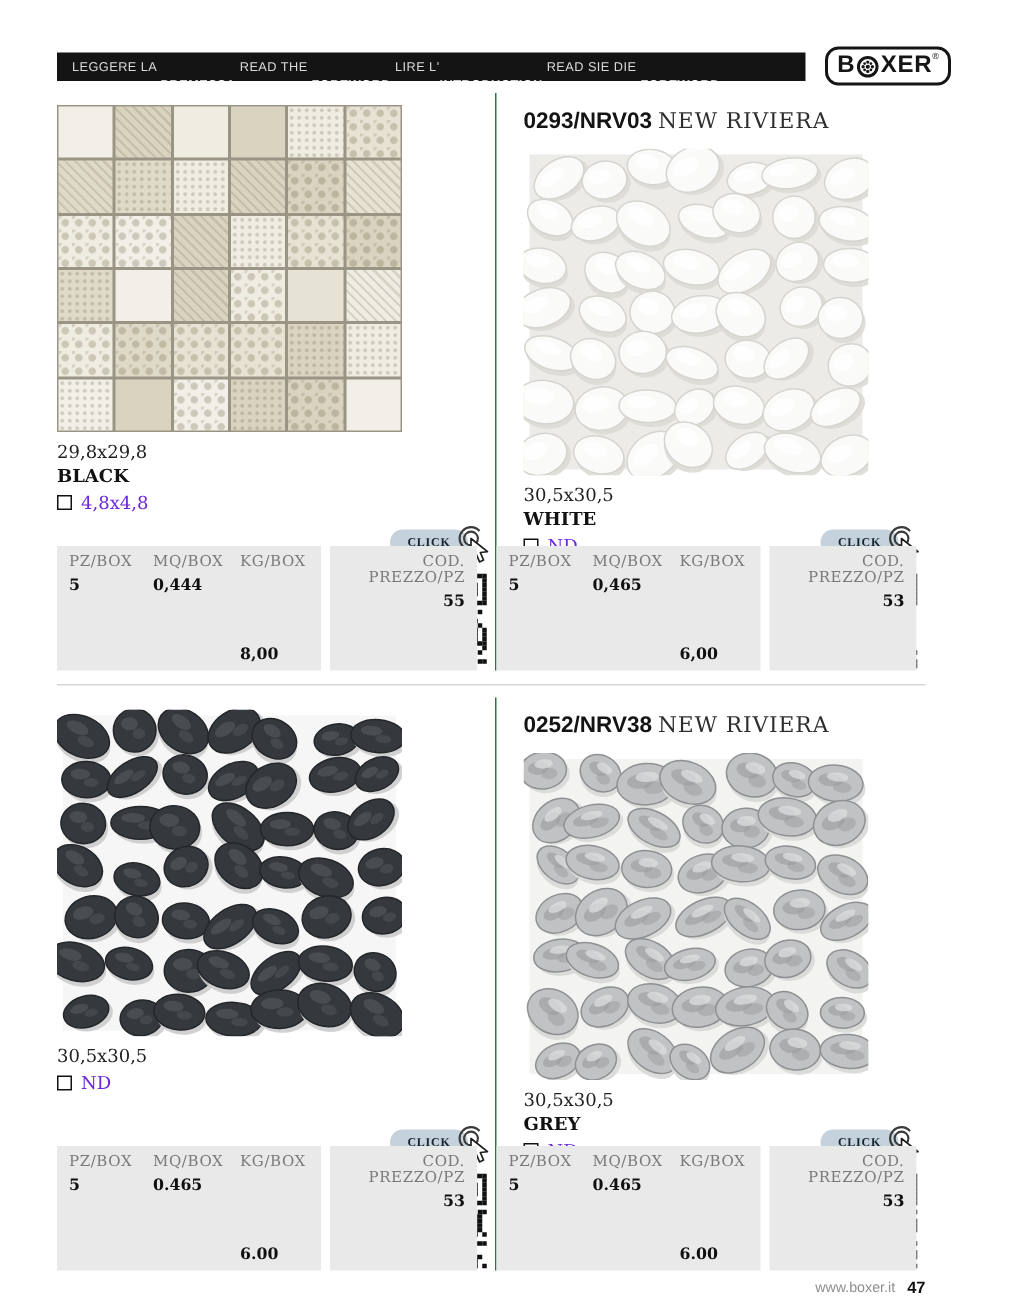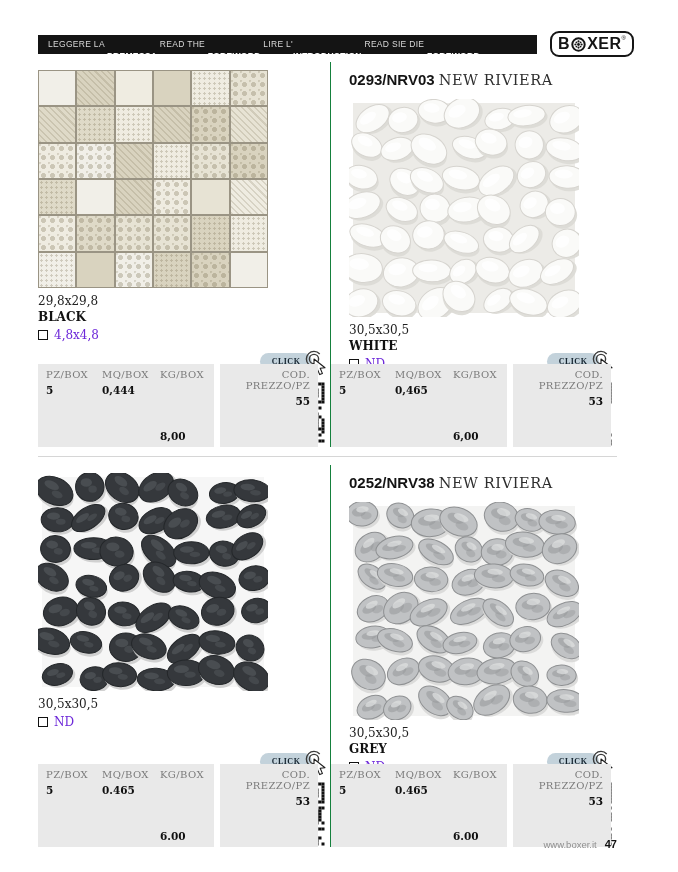--- a/index.html
+++ b/index.html
@@ -65,21 +65,21 @@
 
   
   .ptable{position:absolute;left:0;bottom:0;display:flex;gap:6px;}
   .tblock{background:#e9e9e9;padding:5px 8px;display:flex;}
   .tcell{display:flex;flex-direction:column;}
   .tc0{width:56px;} .tc1{width:58px;} .tc2{width:46px;gap:46px;} .tc3{width:82px;text-align:right;}
   .th{font-size:10px;color:#7a7a7a;letter-spacing:.4px;}
   .td{font-size:10.5px;font-weight:700;color:#101010;margin-top:4px;}
 
   
-  .foot{position:absolute;right:33px;bottom:22px;display:flex;align-items:center;gap:8px;}
+  .foot{position:absolute;right:33px;bottom:7px;display:flex;align-items:flex-start;gap:8px;}
   .foot .url{font-family:"Liberation Sans",sans-serif;font-size:9.5px;color:#8f8f8f;}
   .foot .pg{font-family:"Liberation Sans",sans-serif;font-size:11px;font-weight:700;color:#111;}
 </style>
 </head>
 <body>
 
 <div class="page">
 
   <div class="hdr">
     <div class="banner">

